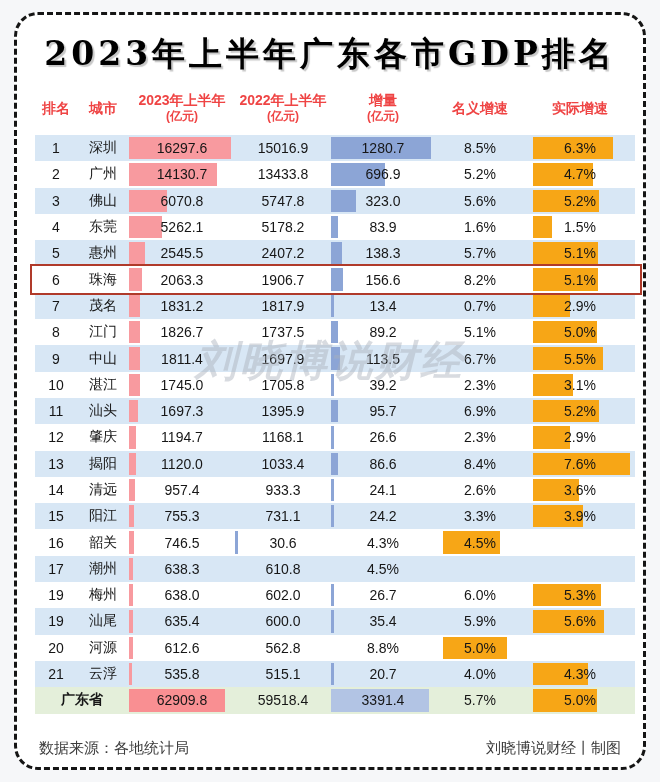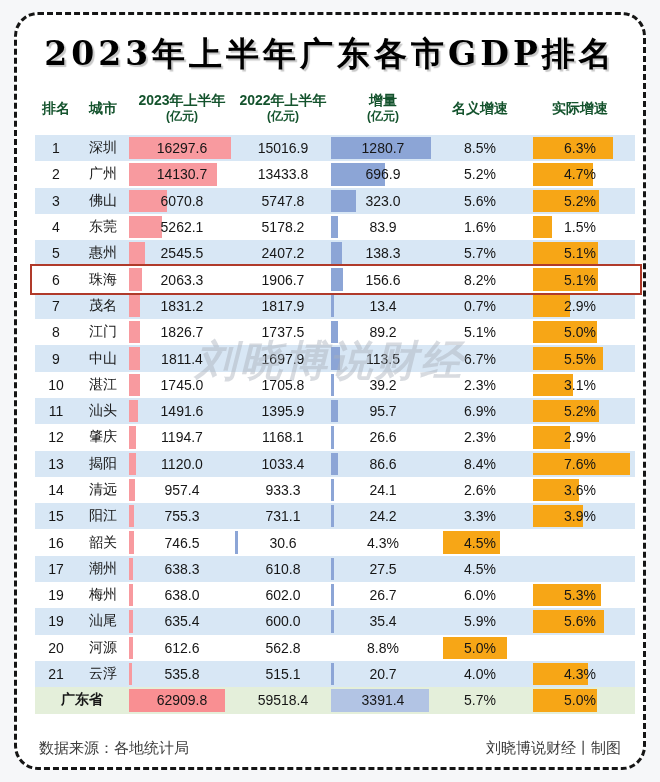--- a/index.html
+++ b/index.html
@@ -32,21 +32,21 @@
     white-space:nowrap;
   }
   .table-wrap { position:relative; width:600px; margin:0 0 0 18px; }
   .thead {
     display:grid;
     grid-template-columns:42px 52px 106px 96px 104px 90px 110px;
     align-items:center;
     height:46px;
     margin-top:8px;
   }
-  .hcell { text-align:center; font-weight:700; font-size:14px; line-height:1.2; color:#14532d; }
+  .hcell { text-align:center; font-weight:700; font-size:14px; line-height:1.2; color:#ef4444; }
   .hsub { display:block; font-size:12px; font-weight:700; }
   .tbody { margin-top:4px; }
   .trow {
     display:grid;
     grid-template-columns:42px 52px 106px 96px 104px 90px 110px;
     height:26.3px;
     position:relative;
     font-size:14px;
     color:#161616;
   }
@@ -368,21 +368,21 @@
   </div>
           <div class="trow alt">
     <div class="cell rank">
               <span class="val">11</span>
             </div>
     <div class="cell city">
               <span class="val">汕头</span>
             </div>
     <div class="cell">
               <span class="bar bar-pink" style="width: 9.33531px;"></span>
-              <span class="val">1491.6</span>
+              <span class="val">1697.3</span>
             </div>
     <div class="cell">
               <span class="val">1395.9</span>
             </div>
     <div class="cell">
               <span class="bar bar-blue" style="width: 7.47248px;"></span>
               <span class="val">95.7</span>
             </div>
     <div class="cell">
               <span class="val">6.9%</span>
@@ -525,24 +525,20 @@
             </div>
     <div class="cell city">
               <span class="val">潮州</span>
             </div>
     <div class="cell">
               <span class="bar bar-pink" style="width: 3.99486px;"></span>
               <span class="val">638.3</span>
             </div>
     <div class="cell">
               <span class="val">610.8</span>
-            </div>
-    <div class="cell">
-              <span class="bar bar-blue" style="width: 3px;"></span>
-              <span class="val">27.5</span>
             </div>
     <div class="cell">
               <span class="val">4.5%</span>
             </div>
   </div>
           <div class="trow">
     <div class="cell rank">
               <span class="val">19</span>
             </div>
     <div class="cell city">

